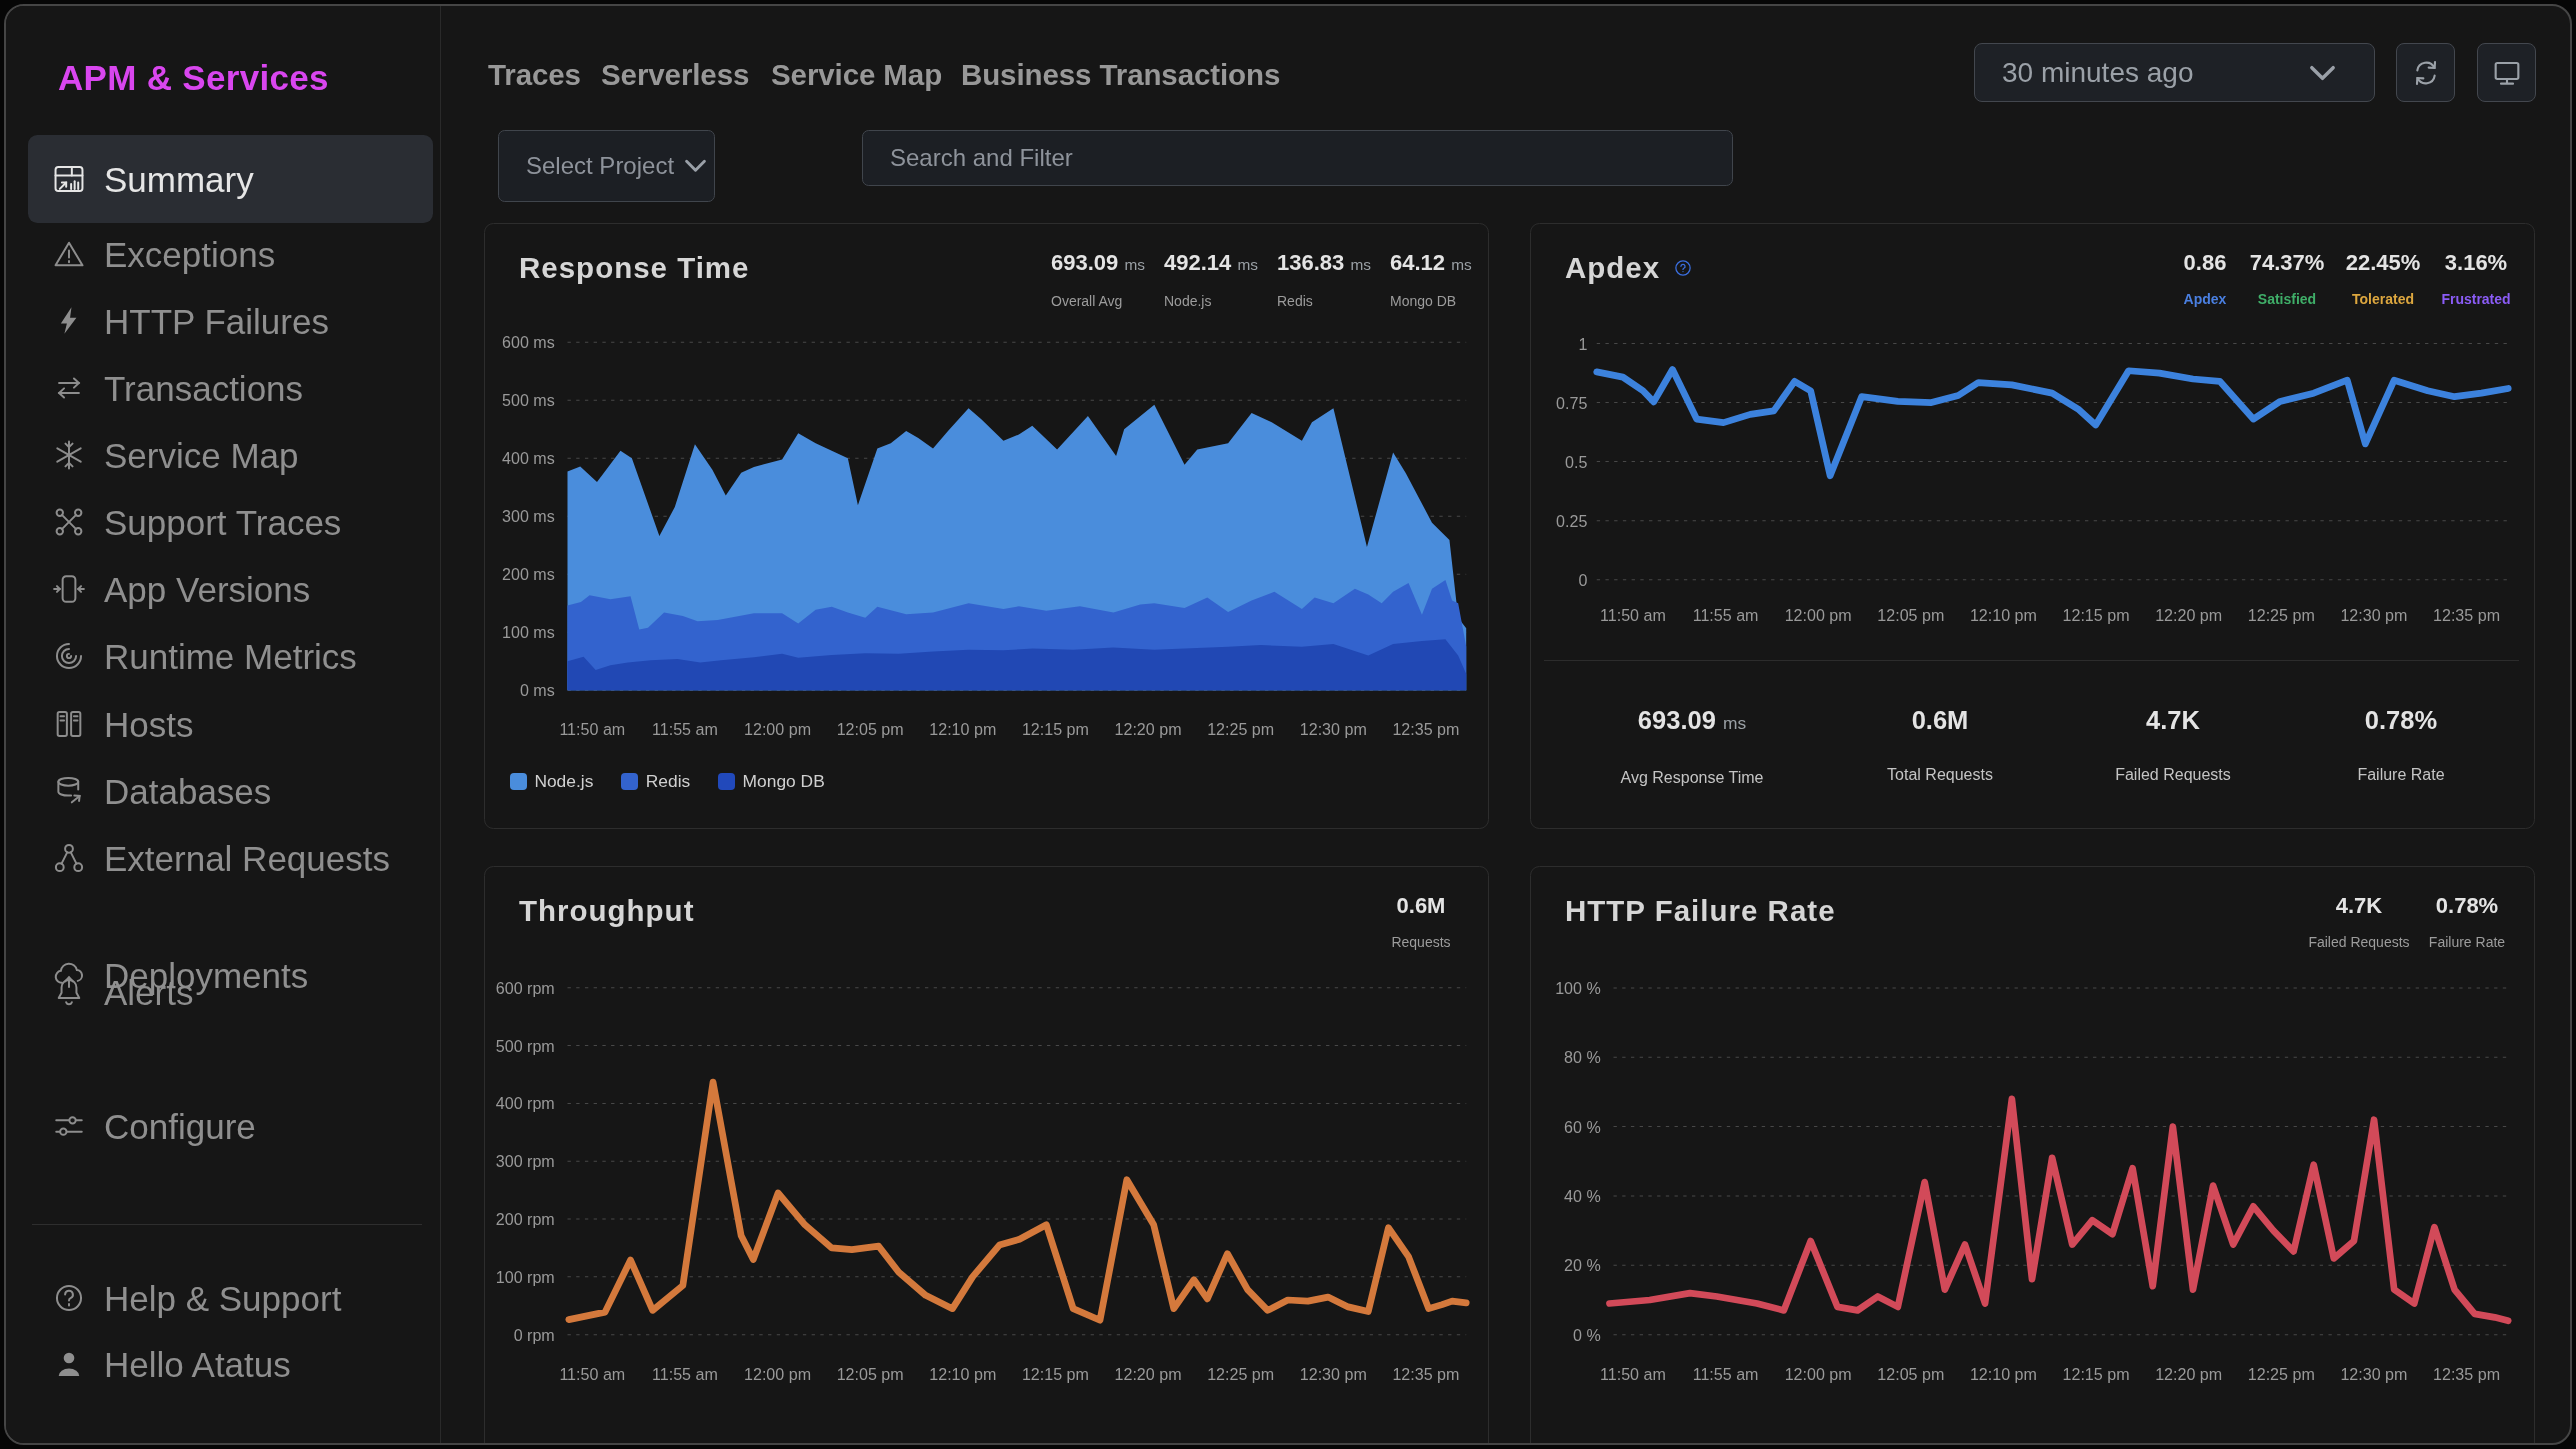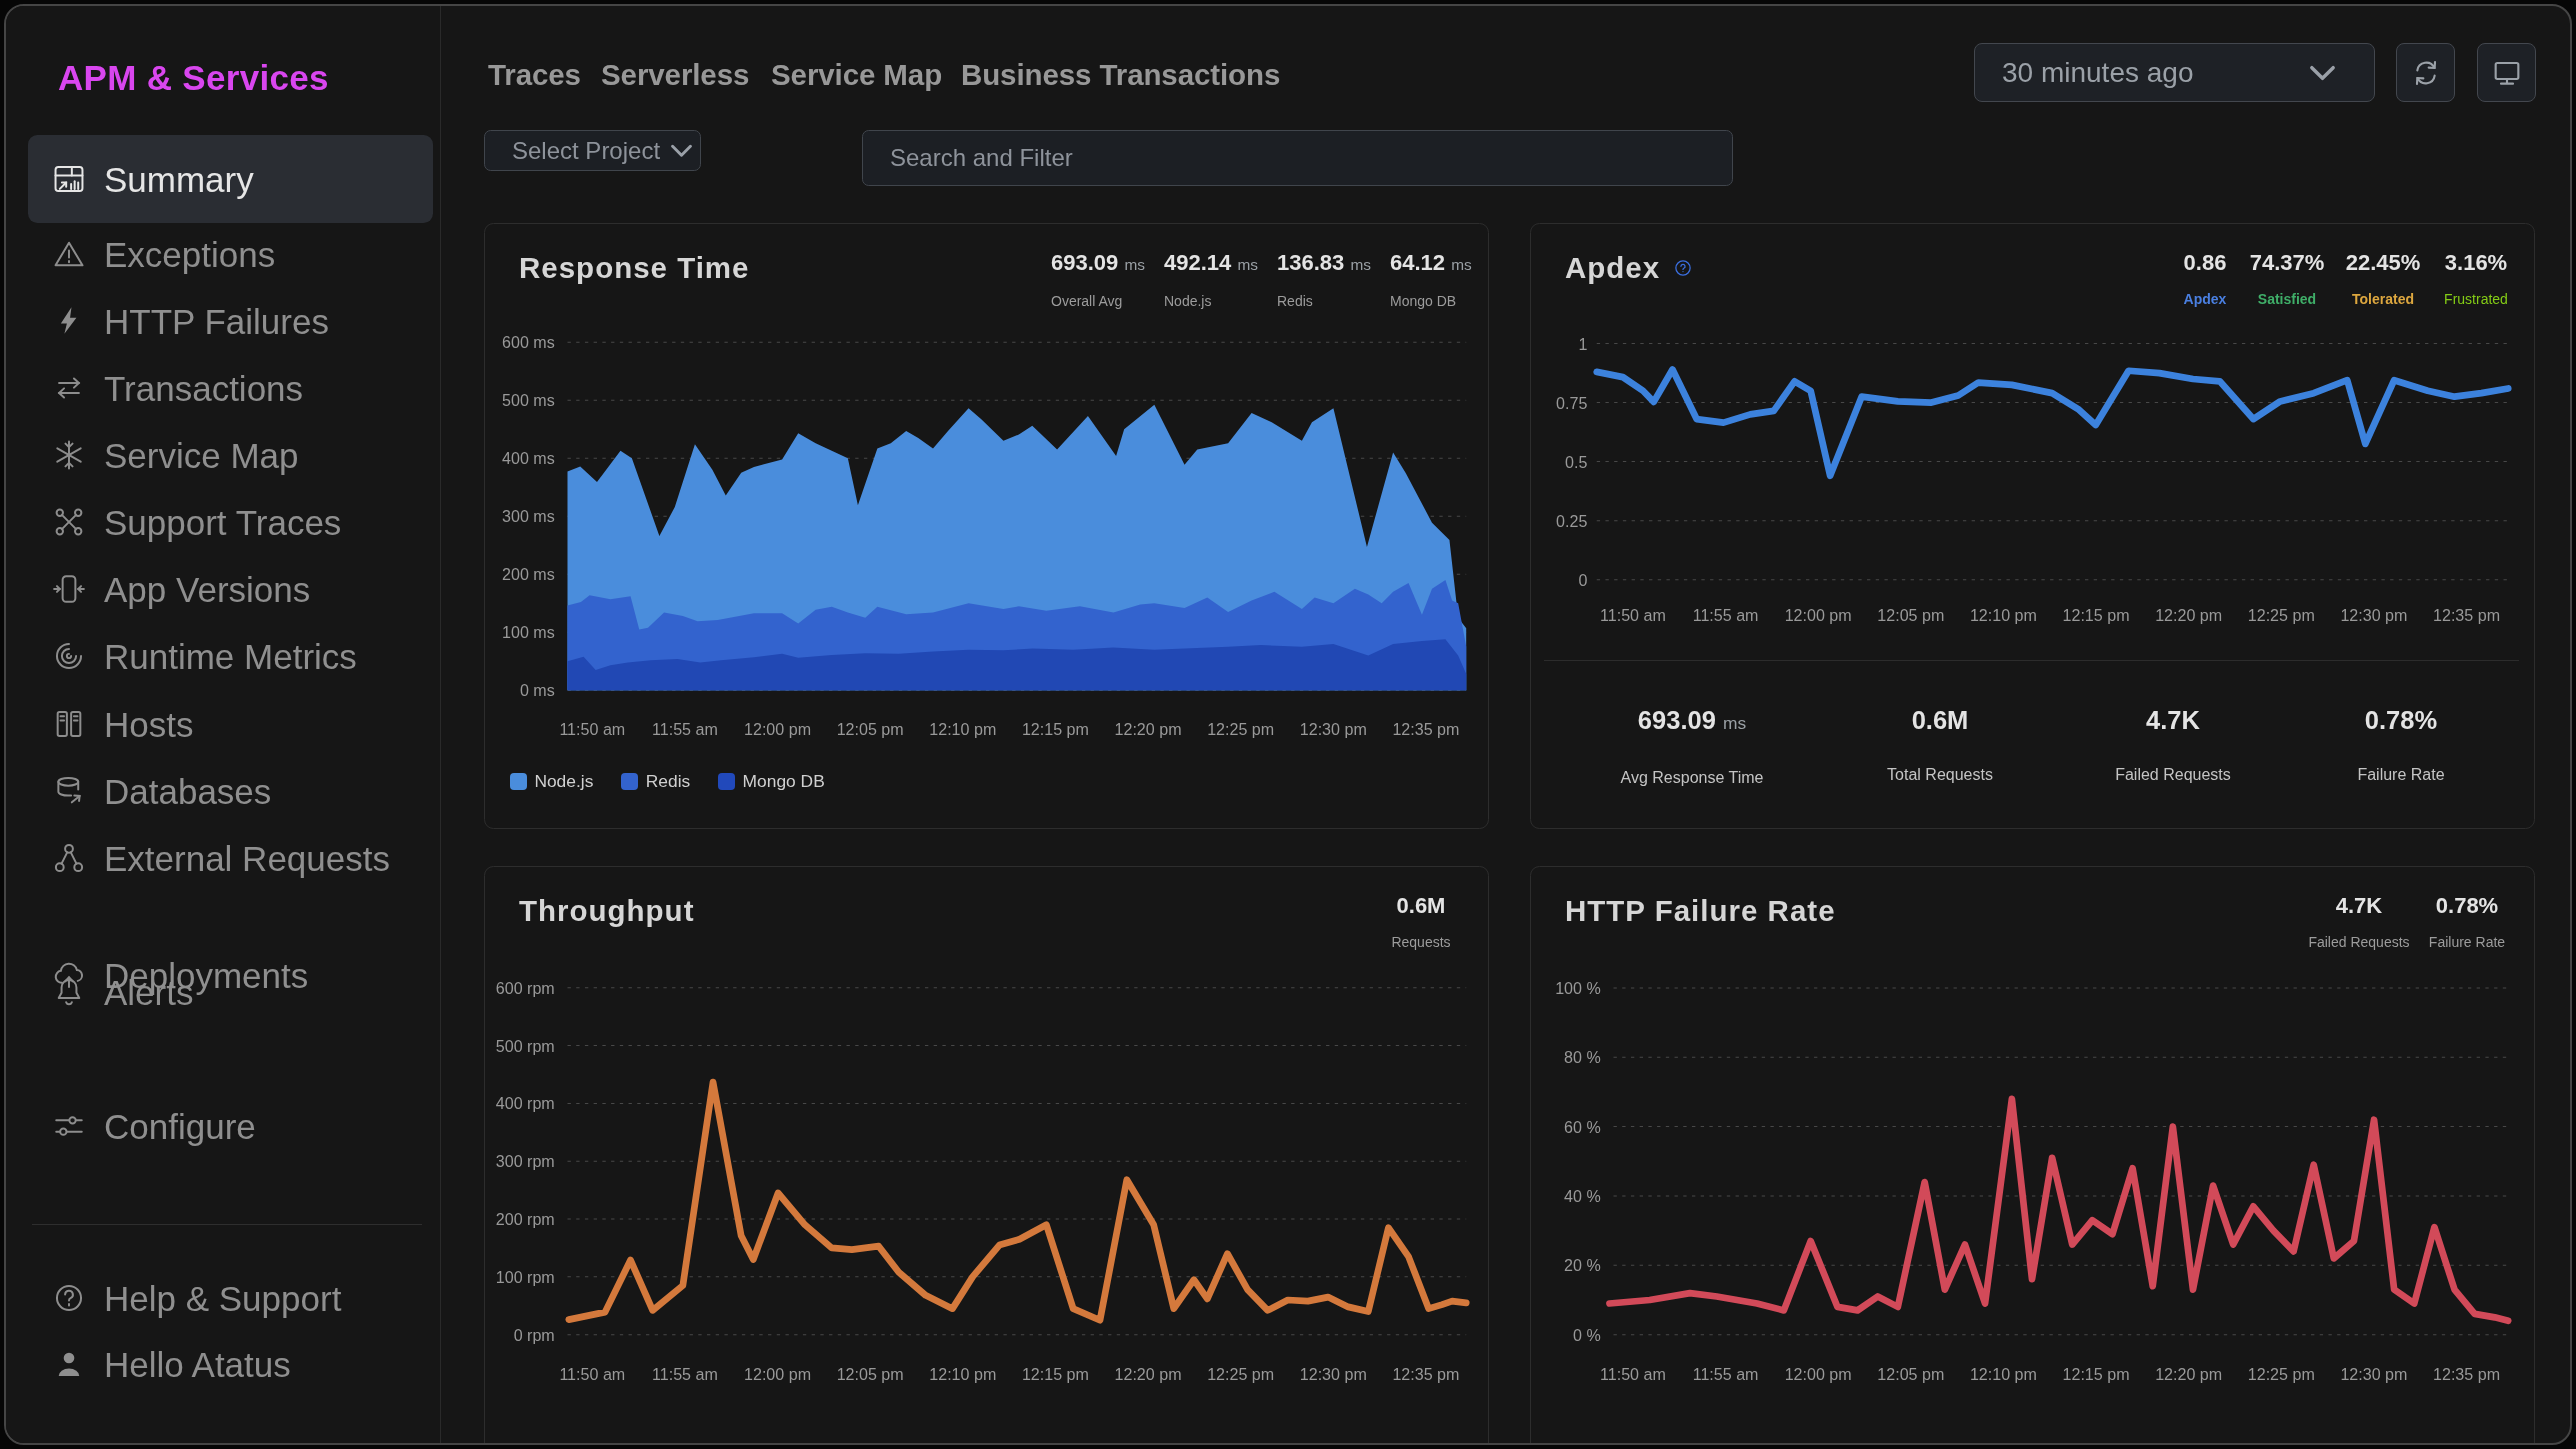--- a/index.html
+++ b/index.html
@@ -198,21 +198,21 @@
         </svg>
         <span>Hello Atatus</span>
       </div>
   </div>
   <div class="tabs">
       <span style="left:482px">Traces</span>
       <span style="left:595px">Serverless</span>
       <span style="left:765px">Service Map</span>
       <span style="left:955px">Business Transactions</span>
     </div>
-  <div class="inputbox" style="left:478px;top:124px;width:217px;height:41px">
+  <div class="inputbox" style="left:492px;top:124px;width:217px;height:72px">
       <span class="ph">Select Project</span>
       <svg class="chev" viewBox="0 0 20 12">
         <polyline points="2,2 10,10 18,2" fill="none" stroke-width="2.6" stroke-linecap="round" stroke-linejoin="round"></polyline>
       </svg>
     </div>
   <div class="inputbox" style="left:856px;top:124px;width:871px;height:56px">
       <span class="ph">Search and Filter</span>
     </div>
   <div class="timebox">
       <span class="ph">30 minutes ago</span>
@@ -329,21 +329,21 @@
       <div class="hstat r" style="left:756px">
           <div class="v">74.37%</div>
           <div class="l" style="color:#3fae68;font-weight:600">Satisfied</div>
         </div>
       <div class="hstat r" style="left:852px">
           <div class="v">22.45%</div>
           <div class="l" style="color:#dda73f;font-weight:600">Tolerated</div>
         </div>
       <div class="hstat r" style="left:945px">
           <div class="v">3.16%</div>
-          <div class="l" style="color:#84cc16;font-weight:400">Frustrated</div>
+          <div class="l" style="color:#8b5cf6;font-weight:700">Frustrated</div>
         </div>
     </div>
     <div class="cdivider"></div>
     <div class="bigstats">
       <div class="bigstat" style="left:161px">
           <div class="v">693.09 <small>ms</small></div>
           <div class="l">Avg Response Time</div>
         </div>
       <div class="bigstat" style="left:409px">
           <div class="v">0.6M</div>

